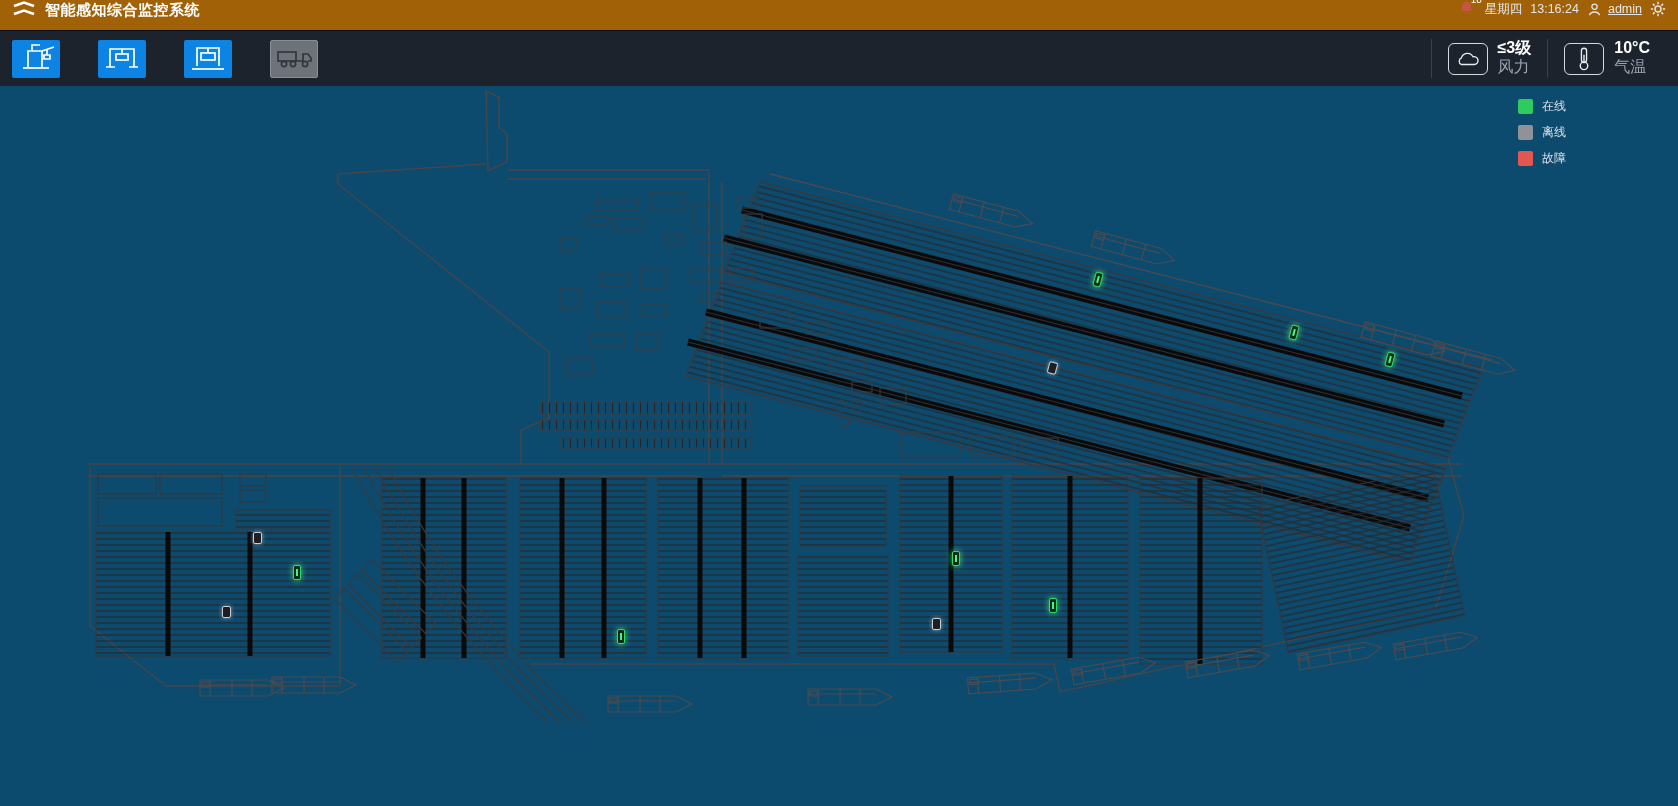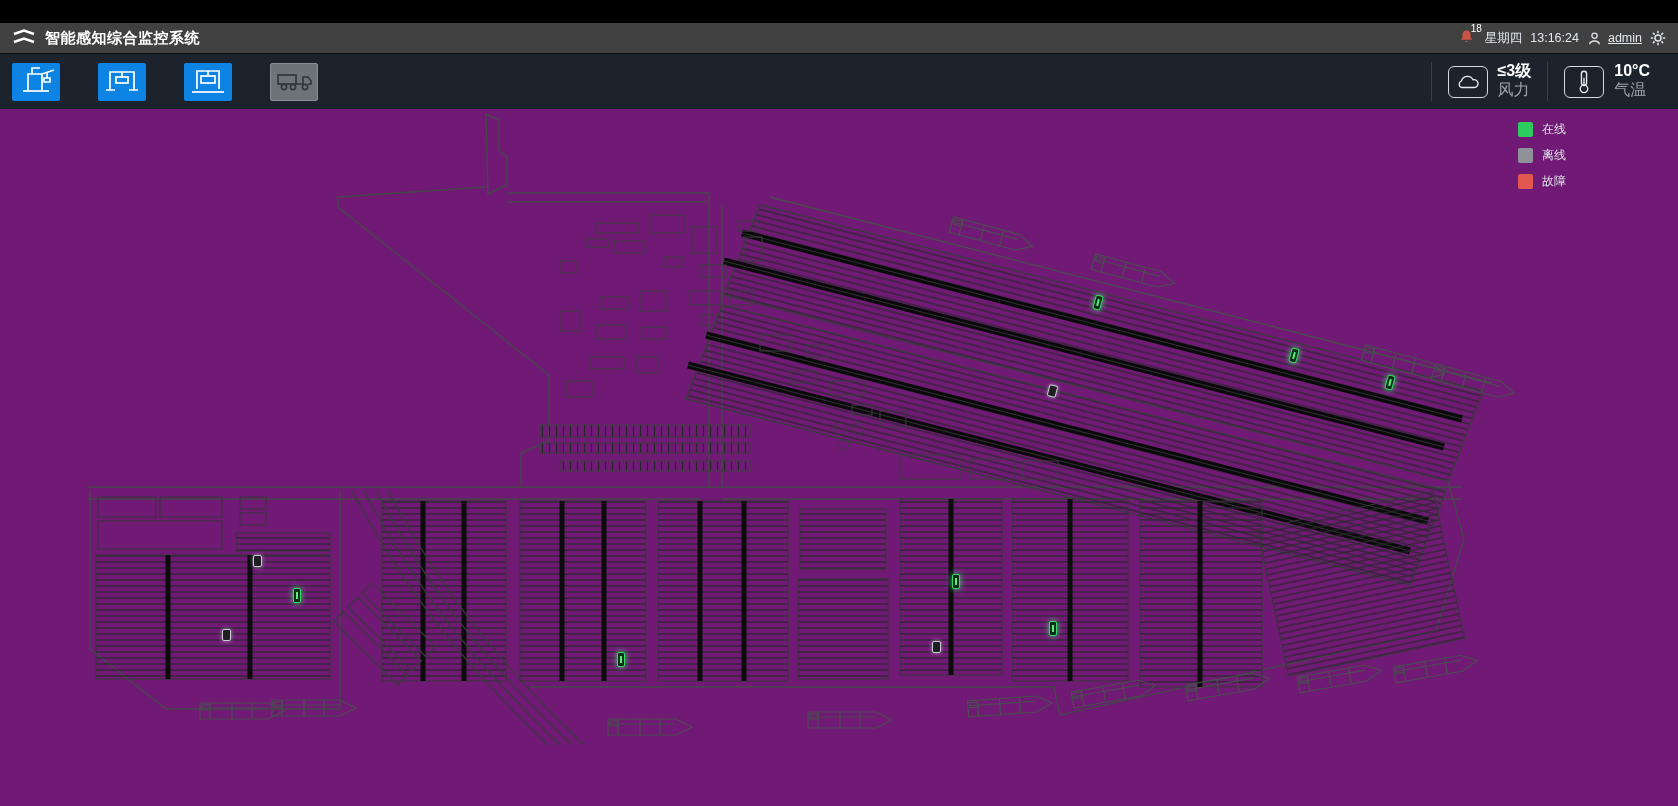--- a/index.html
+++ b/index.html
@@ -1,20 +1,20 @@
 <!DOCTYPE html>
 <html><head>
 <meta charset="utf-8">
 <style>
   * { box-sizing: border-box; margin: 0; padding: 0; }
   html,body { width:1678px; height:806px; background:#000; overflow:hidden;
     font-family:"Liberation Sans","DejaVu Sans",sans-serif; }
 
   
-  .topbar { height:30px; background:#404040; display:flex; align-items:center;margin-top:23px; }
+  .topbar { height:30px; background:#a16207; display:flex; align-items:flex-start; }
   .brand { display:flex; align-items:center; gap:9px; padding:0 12px; }
   .logo { display:flex; align-items:center; }
   .app-title { color:#ffffff; font-size:15px; font-weight:bold; letter-spacing:.5px; white-space:nowrap; }
   .tabs { display:flex; margin-left:88px; }
   .tab { position:relative; min-width:112px; text-align:center; line-height:30px;
          font-size:13px; color:#c7cdd6; cursor:pointer; display:flex; align-items:center; justify-content:center; gap:5px; }
   .tab.active { background:#0c1218; color:#3da0f5; }
   .tab.active::after { content:""; position:absolute; left:20px; right:20px; bottom:0; height:2px; background:#2f9bf4; }
   .topbar-right { margin-left:auto; display:flex; align-items:center; gap:8px; padding-right:12px;
                   color:#e3e7ec; font-size:12.5px; white-space:nowrap; }
@@ -30,21 +30,21 @@
                display:flex; align-items:center; justify-content:center; cursor:pointer; }
   .equip-btn.disabled { background:#6e7379; border:1px solid #8a8f95; }
   .weather { margin-left:auto; display:flex; align-items:center; }
   .weather-cell { display:flex; align-items:center; gap:10px; padding:0 16px; border-left:1px solid #39414d; }
   .icon-box { width:40px; height:32px; border:1.5px solid #d6dae0; border-radius:6px;
               display:flex; align-items:center; justify-content:center; }
   .weather-text .value { font-size:16px; font-weight:bold; color:#ffffff; line-height:1.15; }
   .weather-text .label { font-size:16px; color:#9aa2ad; }
 
   
-  .map { position:relative; width:1678px; height:720px; background:#701a75; }
+  .map { position:relative; width:1678px; height:720px; background:#0c4a6e; }
   .map svg.port { position:absolute; inset:0; }
   .legend { position:absolute; top:12px; right:112px; display:flex; flex-direction:column; gap:9px; z-index:5; }
   .legend-row { display:flex; align-items:center; gap:9px; }
   .legend-swatch { width:15px; height:15px; border-radius:2px; background:#555; }
   .legend-label { font-size:12px; color:#dfe3e8; }
 
   .device { position:absolute; z-index:4; transform-origin:center; cursor:pointer; }
   .device.online { width:8px; height:15px; background:#0d2e16; border:1px solid #35d968; border-radius:2px;
                    box-shadow:0 0 6px rgba(70,230,120,.9); }
   .device.online::after { content:""; position:absolute; left:2px; top:3px; width:2px; height:7px; background:#52ef83; }

